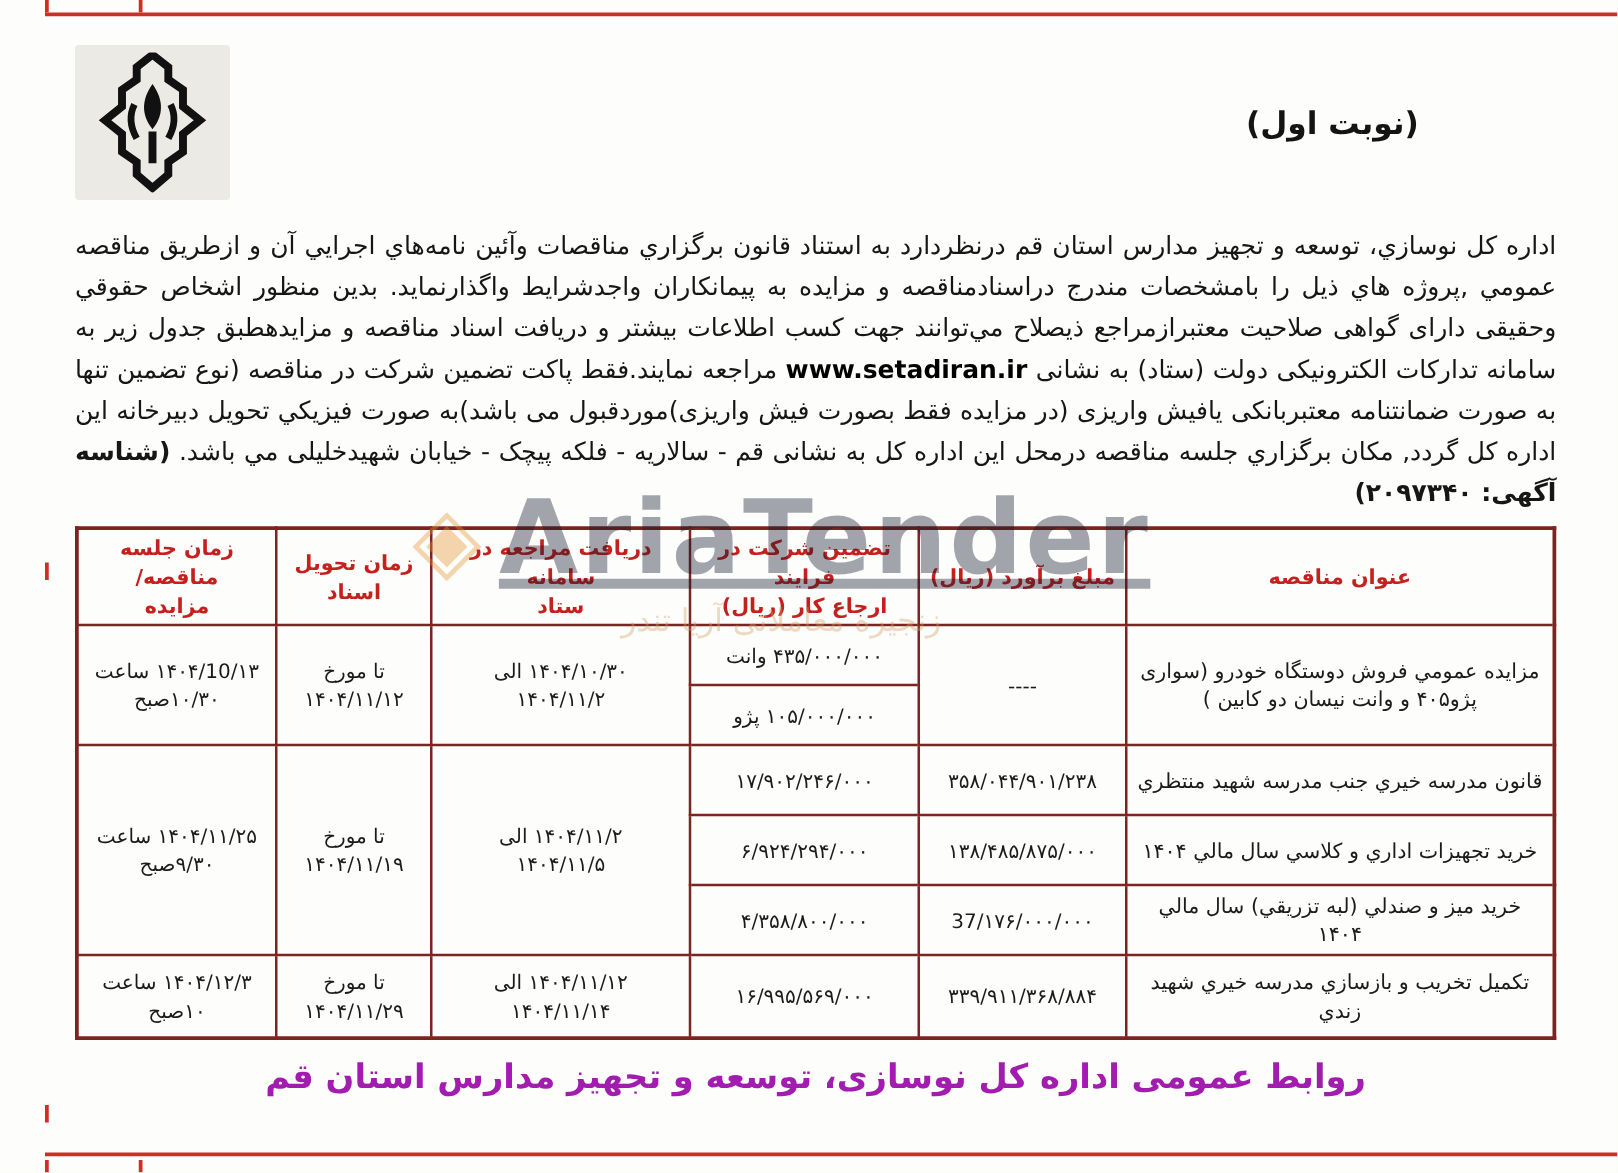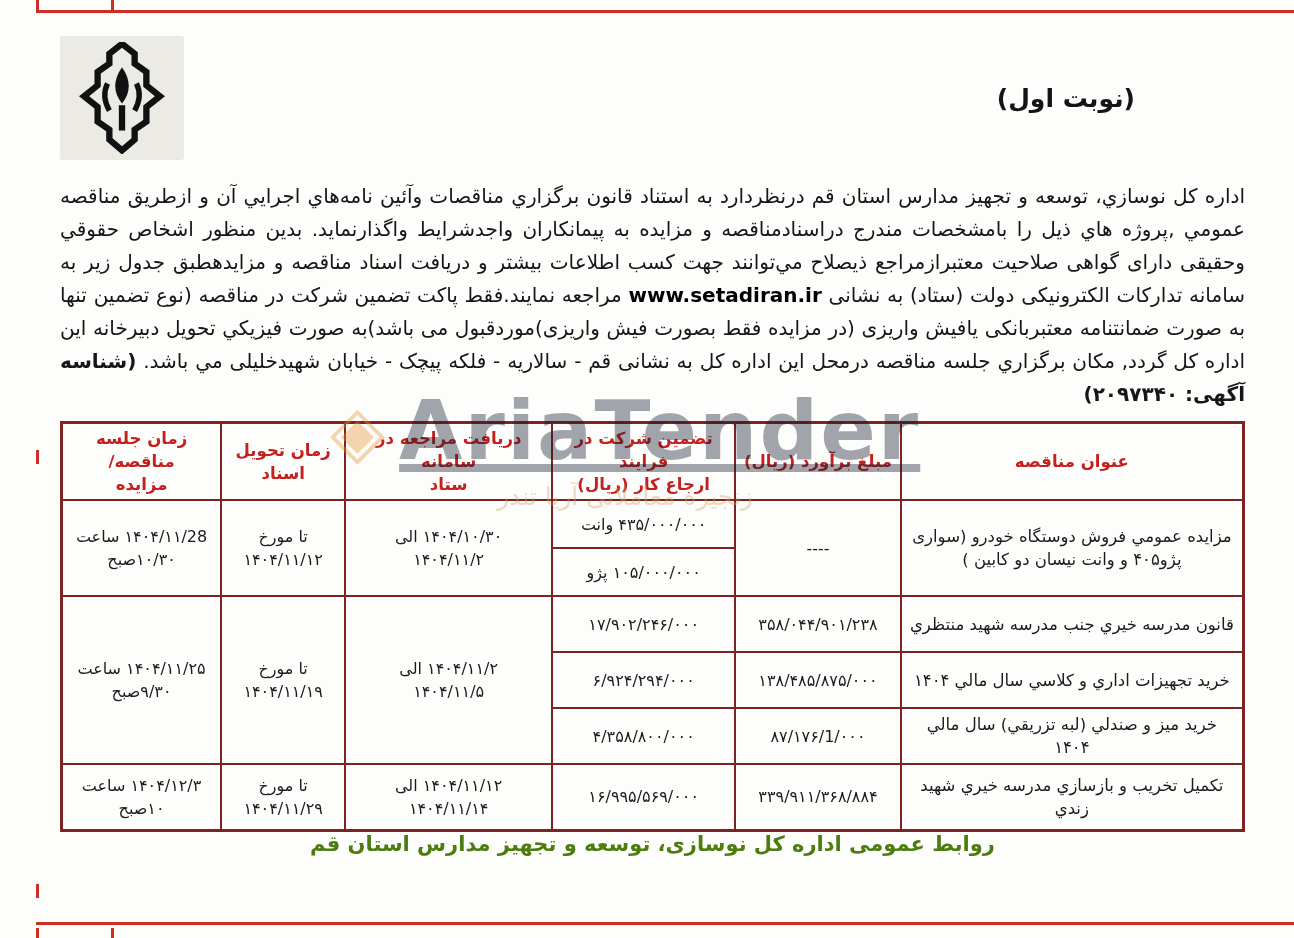--- a/index.html
+++ b/index.html
@@ -80,22 +80,23 @@
   }
   .tender-table thead tr { height: 54px; }
   .tender-table th { color: #c3201e; font-weight: bold; font-size: 16.5px; }
   .tender-table tr.r1a, .tender-table tr.r1b { height: 48px; }
   .tender-table tr.rmid { height: 56px; }
   .tender-table tr.rlast { height: 66px; }
   .tender-table td.c-title { font-size: 16.5px; }
 
   
   .ad-footer {
+    margin-top: 14px;
     text-align: center;
-    font-size: 21px; font-weight: bold; color: #4d7c0f;
+    font-size: 27px; font-weight: bold; color: #a21caf;
   }
 
   
   .watermark {
     position: absolute; left: 230px; top: 388px; width: 790px;
     text-align: center; opacity: 0.38; pointer-events: none; z-index: 5;
     direction: ltr;
   }
   .wm-brand-row { display: flex; align-items: center; justify-content: center; gap: 14px; }
   .wm-logo { font-size: 72px; color: #e8922e; line-height: 1; }
@@ -156,21 +157,21 @@
       </thead>
       <tbody>
         <tr class="r1a">
           <td class="c-title" rowspan="2">مزایده عمومي فروش دوستگاه خودرو (سواری پژو۴۰۵ و وانت نیسان دو کابین )</td>
           <td rowspan="2">----</td>
           <td>۴۳۵/۰۰۰/۰۰۰ وانت</td>
           <td rowspan="2">۱۴۰۴/۱۰/۳۰ الی
 ۱۴۰۴/۱۱/۲</td>
           <td rowspan="2">تا مورخ
 ۱۴۰۴/۱۱/۱۲</td>
-          <td rowspan="2">۱۴۰۴/۱۱/28 ساعت
+          <td rowspan="2">۱۴۰۴/10/۱۳ ساعت
 ۱۰/۳۰صبح</td>
         </tr>
         <tr class="r1b">
           <td>۱۰۵/۰۰۰/۰۰۰ پژو</td>
         </tr>
         <tr class="rmid">
           <td class="c-title">قانون مدرسه خیري جنب مدرسه شهید منتظري</td>
           <td>۳۵۸/۰۴۴/۹۰۱/۲۳۸</td>
           <td>۱۷/۹۰۲/۲۴۶/۰۰۰</td>
           <td rowspan="3">۱۴۰۴/۱۱/۲ الی
@@ -180,21 +181,21 @@
           <td rowspan="3">۱۴۰۴/۱۱/۲۵ ساعت
 ۹/۳۰صبح</td>
         </tr>
         <tr class="rmid">
           <td class="c-title">خرید تجهیزات اداري و کلاسي سال مالي ۱۴۰۴</td>
           <td>۱۳۸/۴۸۵/۸۷۵/۰۰۰</td>
           <td>۶/۹۲۴/۲۹۴/۰۰۰</td>
         </tr>
         <tr class="rmid">
           <td class="c-title">خرید میز و صندلي (لبه تزریقي) سال مالي ۱۴۰۴</td>
-          <td>۸۷/۱۷۶/1/۰۰۰</td>
+          <td>37/۱۷۶/۰۰۰/۰۰۰</td>
           <td>۴/۳۵۸/۸۰۰/۰۰۰</td>
         </tr>
         <tr class="rlast">
           <td class="c-title">تکمیل تخریب و بازسازي مدرسه خیري شهید زندي</td>
           <td>۳۳۹/۹۱۱/۳۶۸/۸۸۴</td>
           <td>۱۶/۹۹۵/۵۶۹/۰۰۰</td>
           <td>۱۴۰۴/۱۱/۱۲ الی
 ۱۴۰۴/۱۱/۱۴</td>
           <td>تا مورخ
 ۱۴۰۴/۱۱/۲۹</td>

